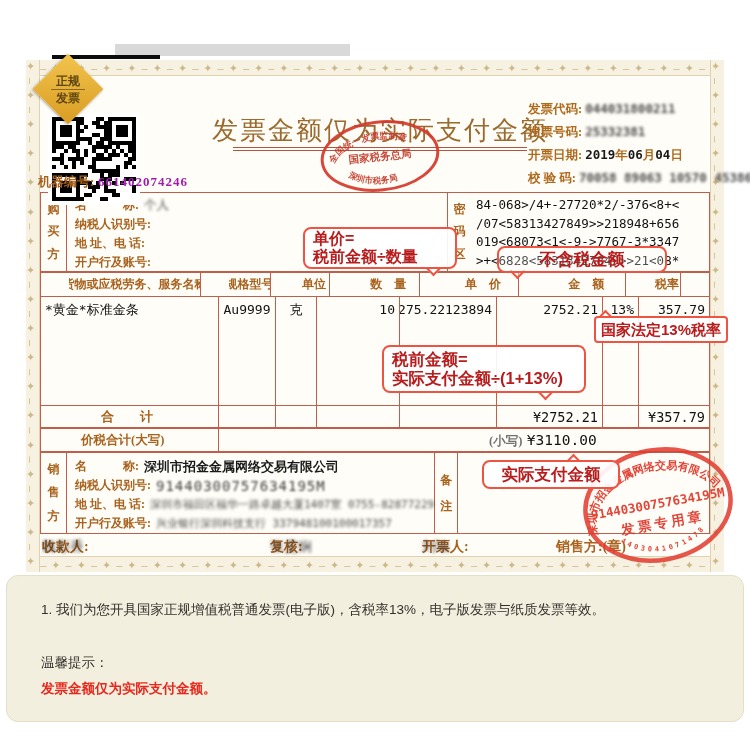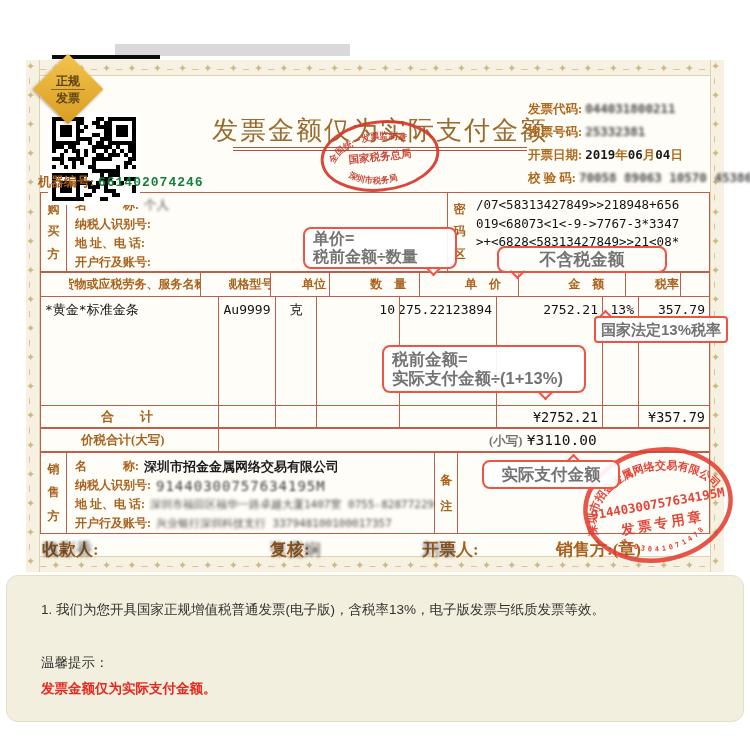--- a/index.html
+++ b/index.html
@@ -23,21 +23,21 @@
   .badge { position:absolute; left:43px; top:64px; width:50px; height:50px; background:linear-gradient(135deg,#f2c44d,#d99c22); transform:rotate(45deg); box-shadow:0 1px 3px rgba(0,0,0,.35); z-index:12; }
   .badge-inner { position:absolute; left:0; top:0; width:50px; height:50px; transform:rotate(-45deg); display:flex; flex-direction:column; align-items:center; justify-content:center; color:#5d4410; font-weight:bold; font-size:12px; line-height:14px; font-family:"Liberation Serif", serif; }
   .badge-divider { width:34px; border-top:1px solid #8a671f; margin:1px 0; transform:rotate(-0deg); }
 
   
   .qr { position:absolute; left:48px; top:113px; width:92px; height:92px; z-index:11; }
 
   
   .machine { position:absolute; left:38px; top:173px; font-size:13px; z-index:11; white-space:nowrap; }
   .machine .lbl { color:#a9621e; font-weight:bold; font-family:"Liberation Serif", serif; }
-  .machine .val { color:#15803d; font-weight:bold; font-family:Liberation Mono, monospace; letter-spacing:1px; }
+  .machine .val { color:#a21caf; font-weight:bold; font-family:Liberation Serif, serif; letter-spacing:1px; }
 
   
   .title { position:absolute; left:180px; top:113px; width:400px; text-align:center; font-size:26px; letter-spacing:2px; color:#9b6a2e; font-family:"Liberation Serif","DejaVu Serif", serif; z-index:5; white-space:nowrap; }
   .title-rule { position:absolute; left:233px; top:147px; width:294px; height:4px; border-top:1px solid #b5543e; border-bottom:1px solid #b5543e; z-index:5; }
 
   
   .sup-stamp { position:absolute; left:318px; top:118px; width:124px; height:76px; z-index:8; transform:rotate(-6deg); opacity:.92; }
 
   
   .meta { position:absolute; left:528px; top:101px; width:185px; z-index:6;text-align:right; }
@@ -86,30 +86,30 @@
   .sum-small .sv { color:#111; font-size:14.5px; font-family:"DejaVu Sans Mono","Liberation Mono", monospace; }
 
   
   .seller-box { top:452px; height:82px; display:flex; }
   .seller-box .fields { max-width:372px; padding-top:4px; }
   .remark-cell { width:24px; border-left:1px solid #bf5f4b; border-right:1px solid #bf5f4b; display:flex; flex-direction:column; align-items:center; justify-content:space-around; padding:14px 0; color:#a9621e; font-weight:bold; font-size:12px; font-family:"Liberation Serif", serif; }
   .remark-area { flex:1; }
 
   
   .sig { position:absolute; top:538px; left:40px; width:670px; height:22px; z-index:6; }
-  .sig span { position:absolute; white-space:nowrap; font-size:17px; }
+  .sig span { position:absolute; white-space:nowrap; font-size:14px; }
   .sig .lbl { color:#a9621e; font-weight:bold; font-family:"Liberation Serif", serif; }
   .sig .val { color:#222; font-family:"Liberation Serif", serif; }
   .sig-payee{left:2px}.sig-review{left:230px}.sig-drawer{left:382px}.sig-stamp{left:516px}
 
   
   .seal { position:absolute; left:580px; top:444px; width:156px; height:122px; z-index:20; transform:rotate(-10deg); opacity:.95; }
 
   
-  .co { position:absolute; border:2px solid #ef5443; border-radius:8px; color:#737373; font-weight:bold; z-index:30; background:rgba(255,255,255,.92); display:flex; flex-direction:column; justify-content:center; padding:2px 8px; white-space:nowrap; }
+  .co { position:absolute; border:2px solid #ef5443; border-radius:8px; color:#b91c1c; font-weight:bold; z-index:30; background:rgba(255,255,255,.92); display:flex; flex-direction:column; justify-content:center; padding:2px 8px; white-space:nowrap; }
   .co .ln { line-height:1.15; }
   .tail { position:absolute; width:11px; height:11px; background:#fff; transform:rotate(45deg); z-index:29; }
   .tail-down { border-right:2px solid #ef5443; border-bottom:2px solid #ef5443; }
   .tail-up   { border-left:2px solid #ef5443; border-top:2px solid #ef5443; }
   .co-unit   { left:303px; top:227px; width:154px; height:42px; font-size:16px; }
   .co-unit-tail { left:428px; top:263px; }
   .co-notax  { left:497px; top:246px; width:170px; height:27px; font-size:17px; background:rgba(255,255,255,.25); text-align:center; align-items:center; }
   .co-notax-tail { left:512px; top:266px; background:transparent; }
   .co-rate   { left:594px; top:316px; width:134px; height:27px; font-size:15px; border-radius:4px; align-items:center; }
   .co-rate-tail { left:600px; top:312px; }
@@ -362,21 +362,21 @@
       <div class="field-row">
         <span class="field-lbl">开户行及账号:</span>
         <span class="field-val"></span>
       </div>
     </div>
     <div class="pwd-cell side-cell" style="border-right:none;">
       <span>密</span>
       <span>码</span>
       <span>区</span>
     </div>
-    <div class="pwd-area"><div>/07&lt;58313427849&gt;&gt;218948+656</div><div>019&lt;68073&lt;1&lt;-9-&gt;7767-3*3347</div><div>&gt;+&lt;6828&lt;58313427849&gt;&gt;21&lt;08*</div></div>
+    <div class="pwd-area"><div>84-068&gt;/4+-27720*2/-376&lt;8+&lt;</div><div>/07&lt;58313427849&gt;&gt;218948+656</div><div>019&lt;68073&lt;1&lt;-9-&gt;7767-3*3347</div><div>&gt;+&lt;6828&lt;58313427849&gt;&gt;21&lt;08*</div></div>
   </div>
 
   <div class="bx table-box">
     <div class="trow thead">
       <div class="tcell c0">货物或应税劳务、服务名称</div>
       <div class="tcell c1">规格型号</div>
       <div class="tcell c2">单位</div>
       <div class="tcell c3">数　量</div>
       <div class="tcell c4">单　价</div>
       <div class="tcell c5">金　额</div>

